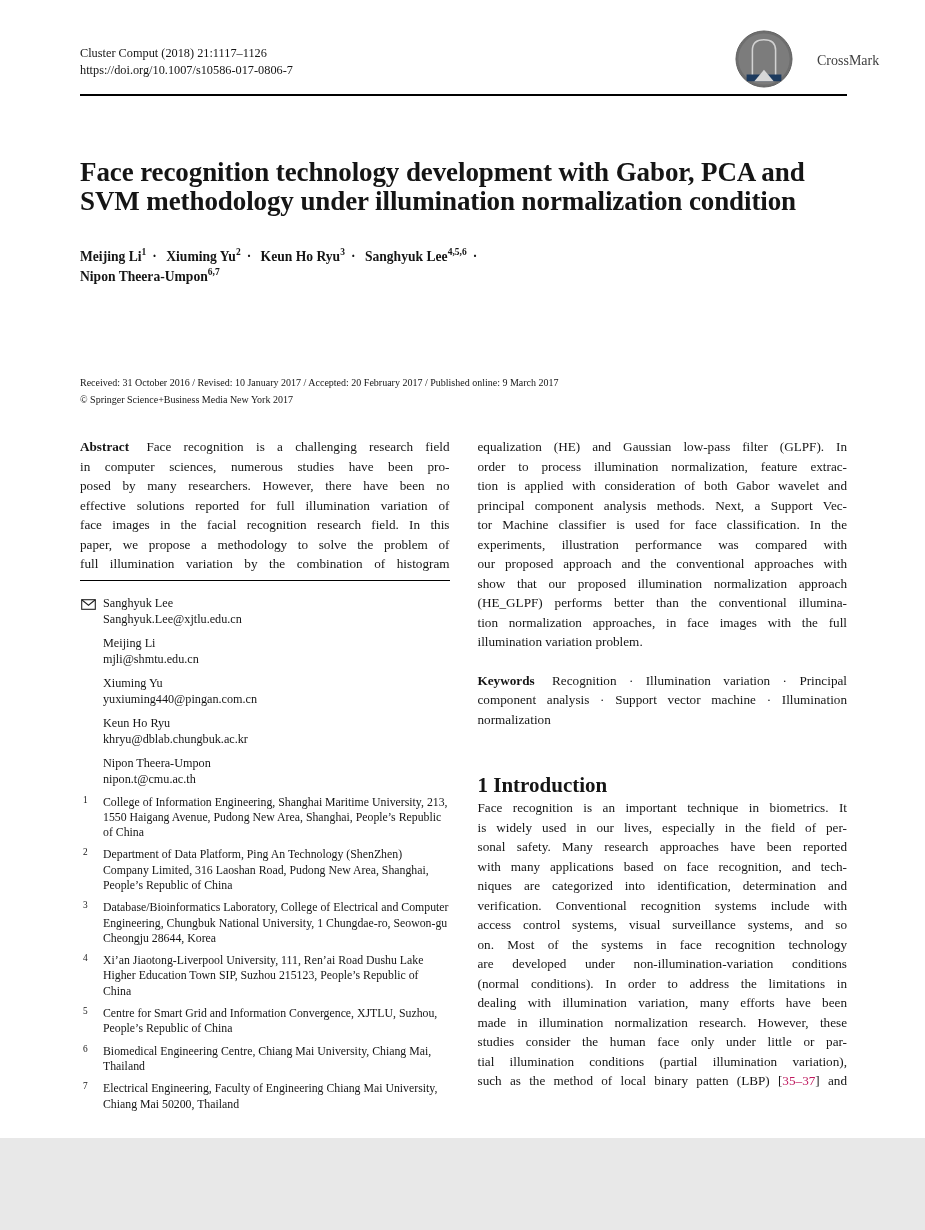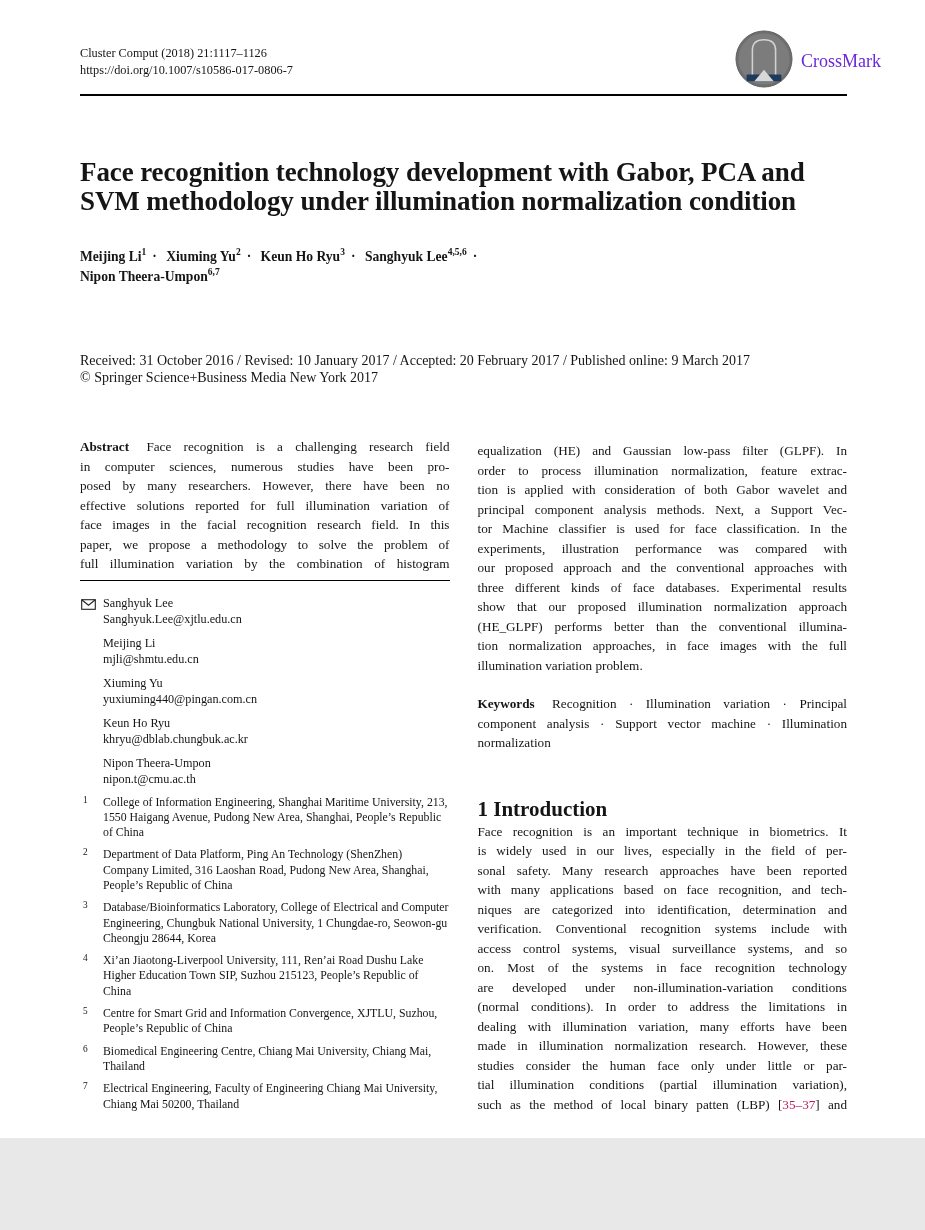--- a/index.html
+++ b/index.html
@@ -1,32 +1,32 @@
 <!DOCTYPE html>
 <html><head>
 <meta charset="utf-8">
 <style>
   html,body{margin:0;padding:0;background:#e8e8e8;}
   .page{position:relative;width:925px;height:1138px;background:#ffffff;margin:0 auto;
         font-family:"Liberation Serif", serif;color:#151515;overflow:hidden;}
   
   .jhead{position:absolute;left:80px;top:45px;font-size:12.3px;line-height:17px;}
   .crossmark{position:absolute;left:735px;top:30px;display:flex;align-items:center;cursor:pointer;}
-  .cm-label{margin-left:8px;font-size:18px;color:#6d28d9;}
+  .cm-label{margin-left:24px;font-size:14px;color:#404040;}
   .toprule{position:absolute;left:80px;top:94px;width:767px;height:2px;background:#000;}
   
   .title{position:absolute;left:80px;top:158px;width:767px;font-size:27px;font-weight:bold;
          line-height:29px;letter-spacing:-0.1px;}
   .authors{position:absolute;left:80px;top:247px;width:767px;font-size:13.6px;font-weight:bold;line-height:20px;}
   .authors sup{font-size:9.5px;line-height:0;}
   .dot{margin:0 6px;}
   
-  .dates{position:absolute;left:80px;top:353px;width:767px;font-size:14px;line-height:16.5px;}
-  
-  .cols{position:absolute;left:80px;top:437px;width:767px;display:flex;gap:28px;align-items:center;}
+  .dates{position:absolute;left:80px;top:375px;width:767px;font-size:10px;line-height:16.5px;}
+  
+  .cols{position:absolute;left:80px;top:437px;width:767px;display:flex;gap:28px;}
   .col{flex:0 0 369.5px;width:369.5px;}
   .body-txt{font-size:13.2px;line-height:19.5px;}
   .jl{white-space:normal;}
   .fj{text-align:justify;text-align-last:justify;}
   .b{font-weight:bold;}
   .lblsp{display:inline-block;width:5px;}
   
   .fnrule{border:none;border-top:1.3px solid #000;margin:6px 0 0 0;width:100%;}
   .contacts{margin-top:14px;font-size:12.2px;line-height:16px;}
   .contact{position:relative;padding-left:23px;margin-bottom:8px;}
@@ -148,21 +148,20 @@
 
     <div class="col">
       <div class="body-txt">
           <div class="jl fj">equalization (HE) and Gaussian low-pass filter (GLPF). In</div>
           <div class="jl fj">order to process illumination normalization, feature extrac-</div>
           <div class="jl fj">tion is applied with consideration of both Gabor wavelet and</div>
           <div class="jl fj">principal component analysis methods. Next, a Support Vec-</div>
           <div class="jl fj">tor Machine classifier is used for face classification. In the</div>
           <div class="jl fj">experiments, illustration performance was compared with</div>
           <div class="jl fj">our proposed approach and the conventional approaches with</div>
-          <div class="jl fj">three different kinds of face databases. Experimental results</div>
           <div class="jl fj">show that our proposed illumination normalization approach</div>
           <div class="jl fj">(HE_GLPF) performs better than the conventional illumina-</div>
           <div class="jl fj">tion normalization approaches, in face images with the full</div>
           <div class="jl">illumination variation problem.</div>
         </div>
 
       <div class="body-txt keywords">
         <div class="jl fj"><span class="b">Keywords</span><span class="lblsp"></span><span> Recognition · Illumination variation · Principal</span></div>
         <div>
             <div class="jl fj">component analysis · Support vector machine · Illumination</div>

